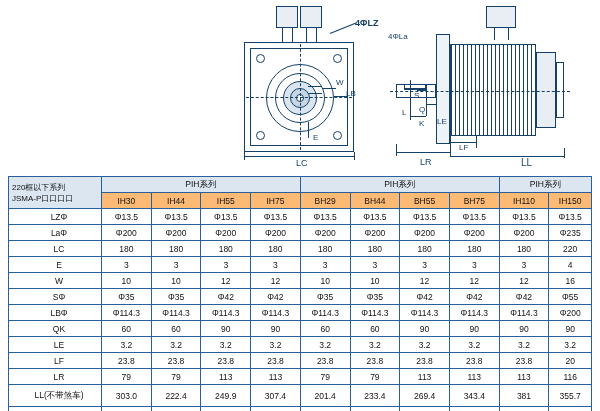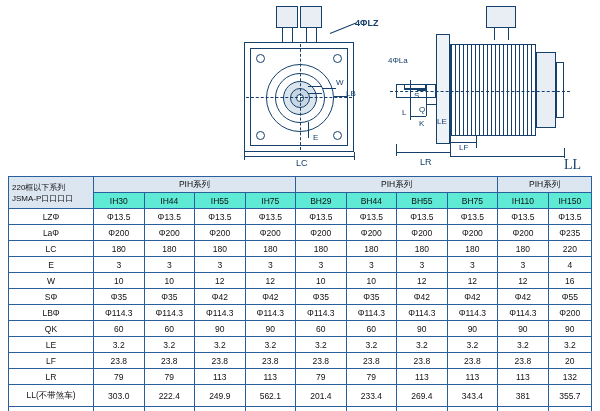--- a/index.html
+++ b/index.html
@@ -33,22 +33,22 @@
   table{border-collapse:collapse;width:584px;font-size:8.5px;color:#111;}
   table td, table th{
     border:1px solid #2a5f9e;
     text-align:center;
     padding:1px 0;
     height:13px;
     font-weight:normal;
     font-family:"Liberation Sans",sans-serif;
   }
   th.grp{background:#dce6f1;font-size:8.5px;}
-  td.rowlbl{text-align:center;width:84px;}
-  .hdrcell{background:#5eead4;}
+  td.rowlbl{text-align:center;width:84px;padding-left:8px;}
+  .hdrcell{background:#fdba74;}
   .corner{background:#dce6f1;text-align:left;padding-left:3px;line-height:11px;font-size:8px;}
   .tall{height:22px;}
 </style>
 </head>
 <body>
 
 <div id="wrap">
 
   <div id="drawing">
 
@@ -123,33 +123,33 @@
       <div class="ln vl" style="left:396px;top:144px;height:12px;"></div>
       <div class="ln vl" style="left:450px;top:144px;height:12px;"></div>
       <div class="dimln" style="left:396px;top:152px;width:54px;"></div>
 
       <div class="ln vl" style="left:396px;top:156px;height:0px;"></div>
       <div class="ln vl" style="left:564px;top:148px;height:10px;"></div>
       <div class="dimln" style="left:450px;top:156px;width:114px;"></div>
     </div>
 
     <span class="lbl" style="left:355px;top:18px;font-size:9px;font-weight:bold;">4ΦLZ</span>
-    <span class="lbl" style="left:388px;top:32px;margin-top:24px;">4ΦLa</span>
+    <span class="lbl" style="left:388px;top:32px;">4ΦLa</span>
     <span class="lbl" style="left:336px;top:78px;">W</span>
     <span class="lbl" style="left:313px;top:133px;">E</span>
     <span class="lbl" style="left:346px;top:89px;">LB</span>
     <span class="lbl" style="left:296px;top:158px;font-size:9px;">LC</span>
     <span class="lbl" style="left:414px;top:91px;">S</span>
     <span class="lbl" style="left:419px;top:105px;">Q</span>
     <span class="lbl" style="left:419px;top:119px;">K</span>
     <span class="lbl" style="left:402px;top:108px;">L</span>
     <span class="lbl" style="left:437px;top:117px;">LE</span>
     <span class="lbl" style="left:459px;top:143px;">LF</span>
     <span class="lbl" style="left:420px;top:157px;font-size:9px;">LR</span>
-    <span class="lbl" style="left:564px;top:157px;font-size:14px;font-family:Liberation Serif, serif;">LL</span>
+    <span class="lbl" style="left:521px;top:157px;font-size:10px;">LL</span>
   </div>
 
   <div id="tblwrap">
     <table>
       <thead>
         <tr>
           <td class="corner" rowspan="2">
             <div>220框以下系列</div>
             <div>JSMA-P口口口口</div>
           </td>
@@ -305,28 +305,28 @@
           <td class="rowlbl">LR</td>
           <td>79</td>
           <td>79</td>
           <td>113</td>
           <td>113</td>
           <td>79</td>
           <td>79</td>
           <td>113</td>
           <td>113</td>
           <td>113</td>
-          <td>132</td>
+          <td>116</td>
         </tr>
         <tr class="tall">
           <td class="rowlbl">LL(不带煞车)</td>
           <td>303.0</td>
           <td>222.4</td>
           <td>249.9</td>
-          <td>562.1</td>
+          <td>307.4</td>
           <td>201.4</td>
           <td>233.4</td>
           <td>269.4</td>
           <td>343.4</td>
           <td>381</td>
           <td>355.7</td>
         </tr>
         <tr class="tall">
           <td class="rowlbl">LL(带煞车)</td>
           <td>244.6</td>

